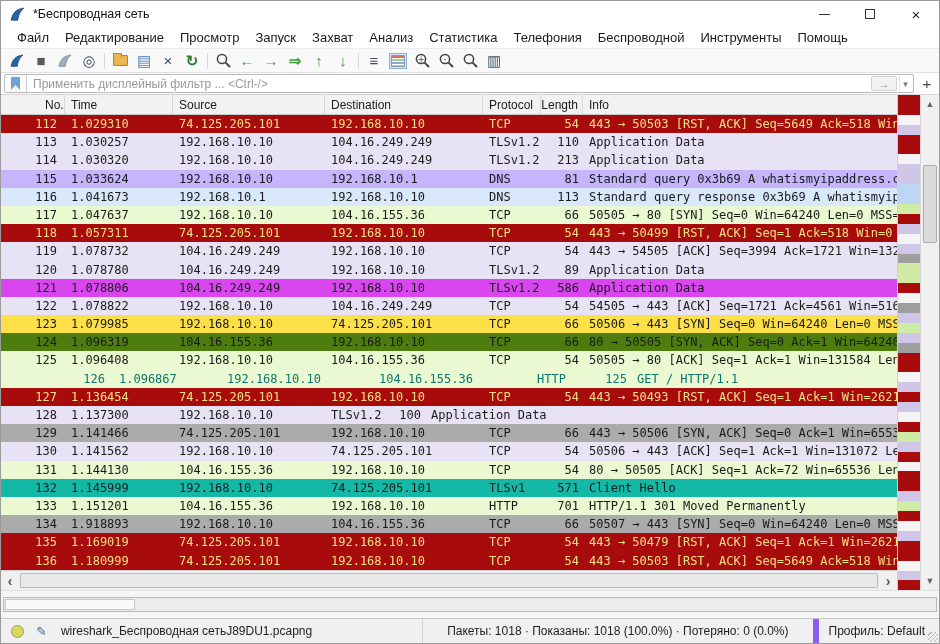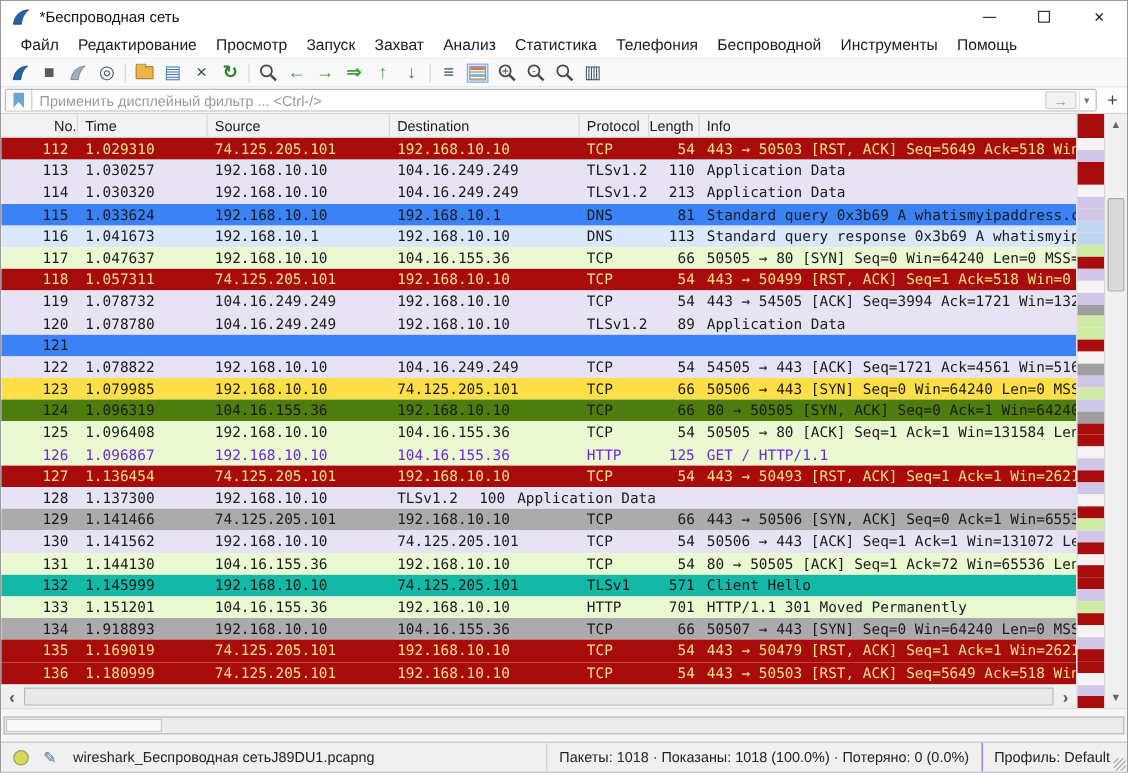--- a/index.html
+++ b/index.html
@@ -83,21 +83,21 @@
   .strip-zone { height:28px; background:#f5f5f5; display:flex; align-items:center; padding:0 2px; border-top:1px solid #e0e0e0; flex:0 0 auto; }
   .strip { flex:1; height:15px; background:#ececec; border:1px solid #b8b8b8; display:flex; align-items:stretch; padding:1px; }
   .strip-thumb { width:130px; background:#fafafa; border:1px solid #c8c8c8; }
 
   
   .statusbar { height:27px; background:#f0f0f0; border-top:1px solid #c8c8c8; display:flex; align-items:center; font-size:12px; color:#222; position:relative; flex:1; }
   .expert-dot { width:13px; height:13px; border-radius:50%; background:#d9d957; border:1px solid #9a9a6a; margin-left:10px; flex:0 0 auto; }
   .pencil-icon { margin-left:12px; color:#3c6e9f; font-size:13px; flex:0 0 auto; }
   .status-file { margin-left:14px; white-space:nowrap; overflow:hidden; flex:1; }
   .status-right { display:flex; align-items:center; height:100%; }
-  .status-counts { padding:0 10px; border-left:1px solid #d0d0d0; border-right:1px solid #8b5cf6; white-space:nowrap; height:100%; display:flex; align-items:center; }
+  .status-counts { padding:0 24px; border-left:1px solid #d0d0d0; border-right:6px solid #8b5cf6; white-space:nowrap; height:100%; display:flex; align-items:center; }
   .status-profile { padding:0 14px 0 10px; white-space:nowrap; }
   .grip { position:absolute; right:1px; bottom:1px; width:10px; height:10px; background:
     repeating-linear-gradient(135deg, transparent 0 2px, #b5b5b5 2px 3px); }
 </style>
 </head>
 <body>
 
 <div class="window">
 
   <div class="titlebar">
@@ -244,21 +244,21 @@
           </div>
           <div class="prow" style="background-color: rgb(232, 227, 244); color: rgb(26, 26, 26);">
             <div class="cell col-no">114</div>
             <div class="cell col-time">1.030320</div>
             <div class="cell col-src">192.168.10.10</div>
             <div class="cell col-dst">104.16.249.249</div>
             <div class="cell col-proto">TLSv1.2</div>
             <div class="cell col-len">213</div>
             <div class="cell col-info">Application Data</div>
           </div>
-          <div class="prow" style="background-color: #3b82f6; color: rgb(26, 26, 26);">
+          <div class="prow" style="background-color: #c4b5fd; color: rgb(26, 26, 26);">
             <div class="cell col-no">115</div>
             <div class="cell col-time">1.033624</div>
             <div class="cell col-src">192.168.10.10</div>
             <div class="cell col-dst">192.168.10.1</div>
             <div class="cell col-proto">DNS</div>
             <div class="cell col-len">81</div>
             <div class="cell col-info">Standard query 0x3b69 A whatismyipaddress.com</div>
           </div>
           <div class="prow" style="background-color: rgb(217, 232, 250); color: rgb(26, 26, 26);">
             <div class="cell col-no">116</div>
@@ -298,21 +298,21 @@
           </div>
           <div class="prow" style="background-color: rgb(232, 227, 244); color: rgb(26, 26, 26);">
             <div class="cell col-no">120</div>
             <div class="cell col-time">1.078780</div>
             <div class="cell col-src">104.16.249.249</div>
             <div class="cell col-dst">192.168.10.10</div>
             <div class="cell col-proto">TLSv1.2</div>
             <div class="cell col-len">89</div>
             <div class="cell col-info">Application Data</div>
           </div>
-          <div class="prow" style="background-color: #3b82f6; color: rgb(26, 26, 26); flex-direction: column;">
+          <div class="prow" style="background-color: #d946ef; color: rgb(26, 26, 26);">
             <div class="cell col-no">121</div>
             <div class="cell col-time">1.078806</div>
             <div class="cell col-src">104.16.249.249</div>
             <div class="cell col-dst">192.168.10.10</div>
             <div class="cell col-proto">TLSv1.2</div>
             <div class="cell col-len">586</div>
             <div class="cell col-info">Application Data</div>
           </div>
           <div class="prow" style="background-color: rgb(232, 227, 244); color: rgb(26, 26, 26);">
             <div class="cell col-no">122</div>
@@ -343,21 +343,21 @@
           </div>
           <div class="prow" style="background-color: rgb(234, 249, 210); color: rgb(26, 26, 26);">
             <div class="cell col-no">125</div>
             <div class="cell col-time">1.096408</div>
             <div class="cell col-src">192.168.10.10</div>
             <div class="cell col-dst">104.16.155.36</div>
             <div class="cell col-proto">TCP</div>
             <div class="cell col-len">54</div>
             <div class="cell col-info">50505 → 80 [ACK] Seq=1 Ack=1 Win=131584 Len=0</div>
           </div>
-          <div class="prow" style="background-color: rgb(234, 249, 210); color: #6d28d9;">
+          <div class="prow" style="background-color: rgb(234, 249, 210); color: #0f766e; padding-left: 48px;">
             <div class="cell col-no">126</div>
             <div class="cell col-time">1.096867</div>
             <div class="cell col-src">192.168.10.10</div>
             <div class="cell col-dst">104.16.155.36</div>
             <div class="cell col-proto">HTTP</div>
             <div class="cell col-len">125</div>
             <div class="cell col-info">GET / HTTP/1.1</div>
           </div>
           <div class="prow" style="background-color: rgb(168, 11, 11); color: rgb(242, 224, 133);">
             <div class="cell col-no">127</div>

